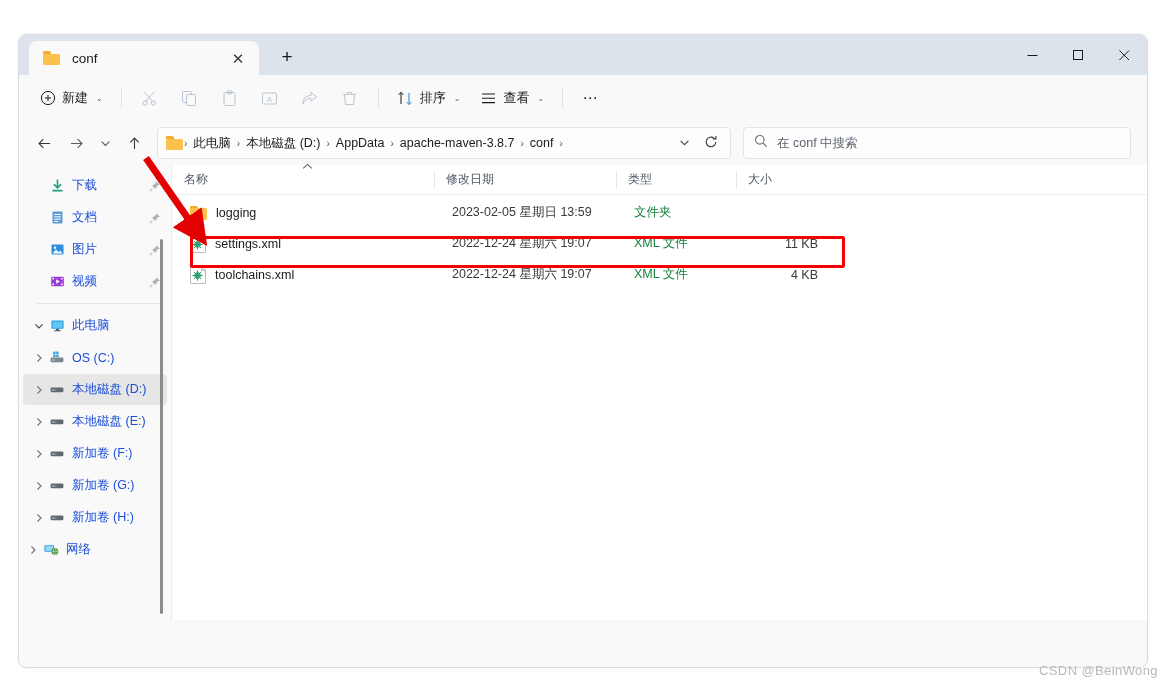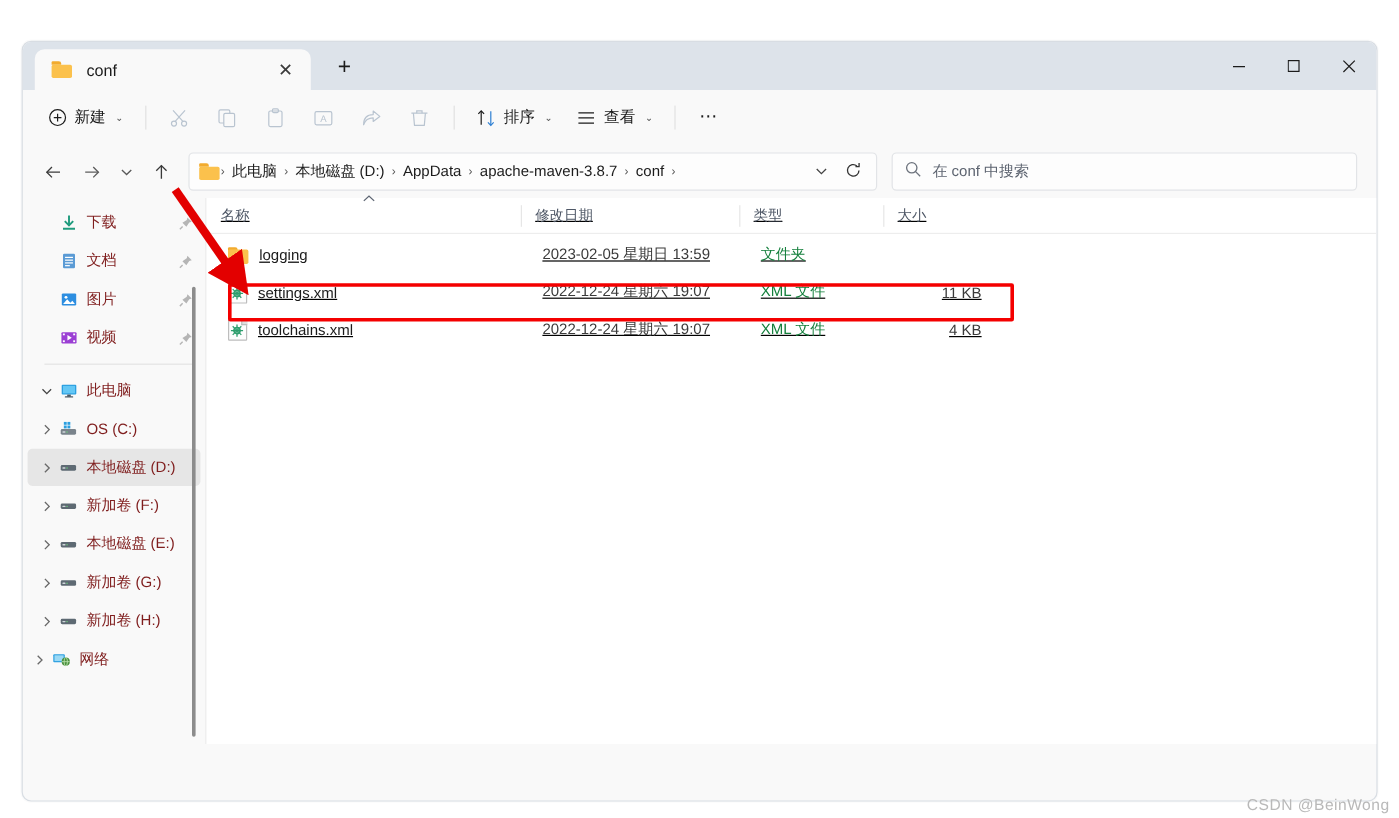--- a/index.html
+++ b/index.html
@@ -139,21 +139,21 @@
   .sidebar {
     width: 152px; flex: 0 0 152px;
     background: #f9f9f9;
     padding-top: 4px;
     position: relative;
     overflow: hidden;
   }
   .nav-item {
     height: 31px; display: flex; align-items: center;
     padding-left: 8px; padding-right: 6px;
-    font-size: 12.5px; color: #7f1d1d;
+    font-size: 12.5px; color: #1d4ed8;
     border-radius: 4px; margin: 1px 4px;
     position: relative;
   }
   .nav-item.selected { background: #e6e6e6; }
   .nav-chev {
     width: 16px; flex: 0 0 16px; font-size: 9px; color: #6a6a6a;
     display: flex; align-items: center; justify-content: center;
   }
   .nav-chev.open { color: #444; }
   .nav-ico { width: 20px; flex: 0 0 20px; display: flex; align-items: center; justify-content: center; margin-right: 5px; }
@@ -162,21 +162,21 @@
     width: 13px; height: 13px; flex: 0 0 13px; opacity: .62;
     display: flex; align-items: center; justify-content: center;
   }
   .side-div { height: 1px; background: #e4e4e4; margin: 6px 10px 6px 18px; }
   .side-scroll {
     position: absolute; right: 8px; top: 74px;
     width: 3px; height: 375px; background: #8c8c8c; border-radius: 2px;
   }
 
   
-  .content { flex: 1; background: #fff; position: relative; border-left: 1px solid #ececec; text-decoration: underline;}
+  .content { flex: 1; background: #fff; position: relative; border-left: 1px solid #ececec;}
   .colhead {
     height: 30px; display: flex; align-items: center;
     border-bottom: 1px solid #ededed;
     font-size: 12px; color: #4e5766;
     position: relative;
   }
   .col { padding-left: 12px; position: relative; height: 30px; display: flex; align-items: center; }
   .col + .col::before {
     content: ""; position: absolute; left: 0; top: 6px; bottom: 6px; width: 1px; background: #e6e6e6;
   }
@@ -591,37 +591,37 @@
                 <path d="M3.4 1.4 L7 5 L3.4 8.6" fill="none" stroke="#6a6a6a" stroke-width="1.1"></path>
               </svg>
           </span>
           <span class="nav-ico">
             <svg width="16" height="15" viewBox="0 0 16 15">
                 <rect x="1.6" y="5.6" width="12.8" height="4.6" rx="1.2" fill="#5e6a73"></rect>
                 <rect x="3" y="7.4" width="2.6" height="1.2" rx="0.4" fill="#cfd6da"></rect>
                 <rect x="6.3" y="7.4" width="1.1" height="1.2" rx="0.4" fill="#6fd47e"></rect>
               </svg>
           </span>
-          <span class="nav-label">新加卷 (F:)</span>
+          <span class="nav-label">本地磁盘 (E:)</span>
         </div>
 
         <div class="nav-item">
           <span class="nav-chev">
             <svg width="10" height="10" viewBox="0 0 10 10">
                 <path d="M3.4 1.4 L7 5 L3.4 8.6" fill="none" stroke="#6a6a6a" stroke-width="1.1"></path>
               </svg>
           </span>
           <span class="nav-ico">
             <svg width="16" height="15" viewBox="0 0 16 15">
                 <rect x="1.6" y="5.6" width="12.8" height="4.6" rx="1.2" fill="#5e6a73"></rect>
                 <rect x="3" y="7.4" width="2.6" height="1.2" rx="0.4" fill="#cfd6da"></rect>
                 <rect x="6.3" y="7.4" width="1.1" height="1.2" rx="0.4" fill="#6fd47e"></rect>
               </svg>
           </span>
-          <span class="nav-label">本地磁盘 (E:)</span>
+          <span class="nav-label">新加卷 (F:)</span>
         </div>
 
         <div class="nav-item">
           <span class="nav-chev">
             <svg width="10" height="10" viewBox="0 0 10 10">
                 <path d="M3.4 1.4 L7 5 L3.4 8.6" fill="none" stroke="#6a6a6a" stroke-width="1.1"></path>
               </svg>
           </span>
           <span class="nav-ico">
             <svg width="16" height="15" viewBox="0 0 16 15">

